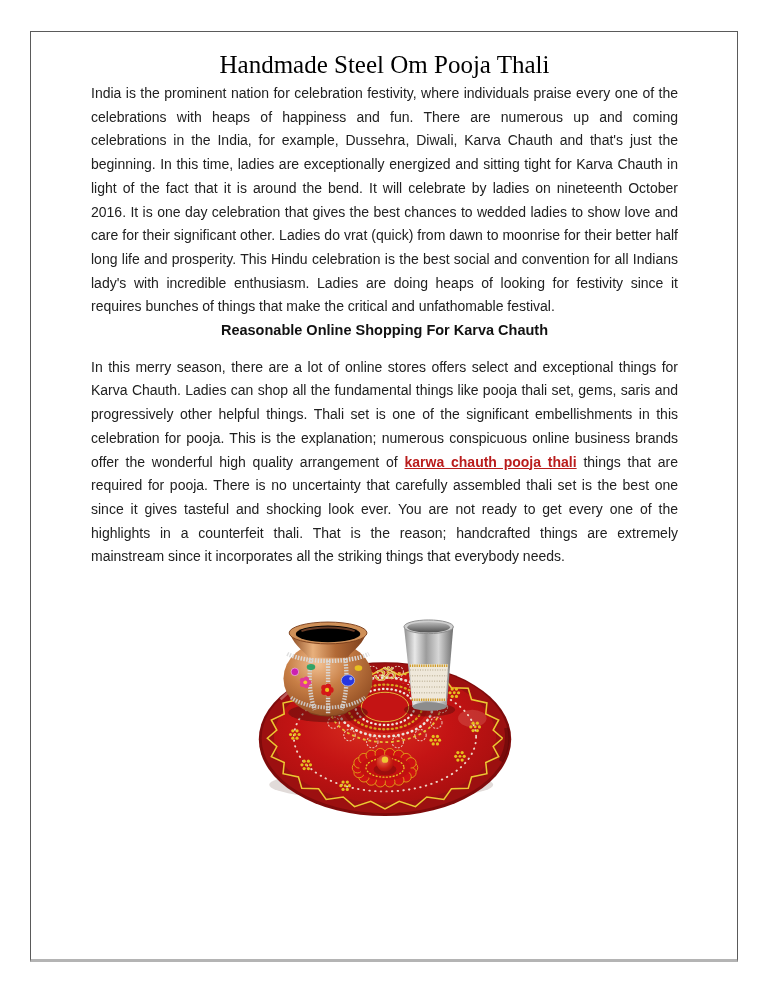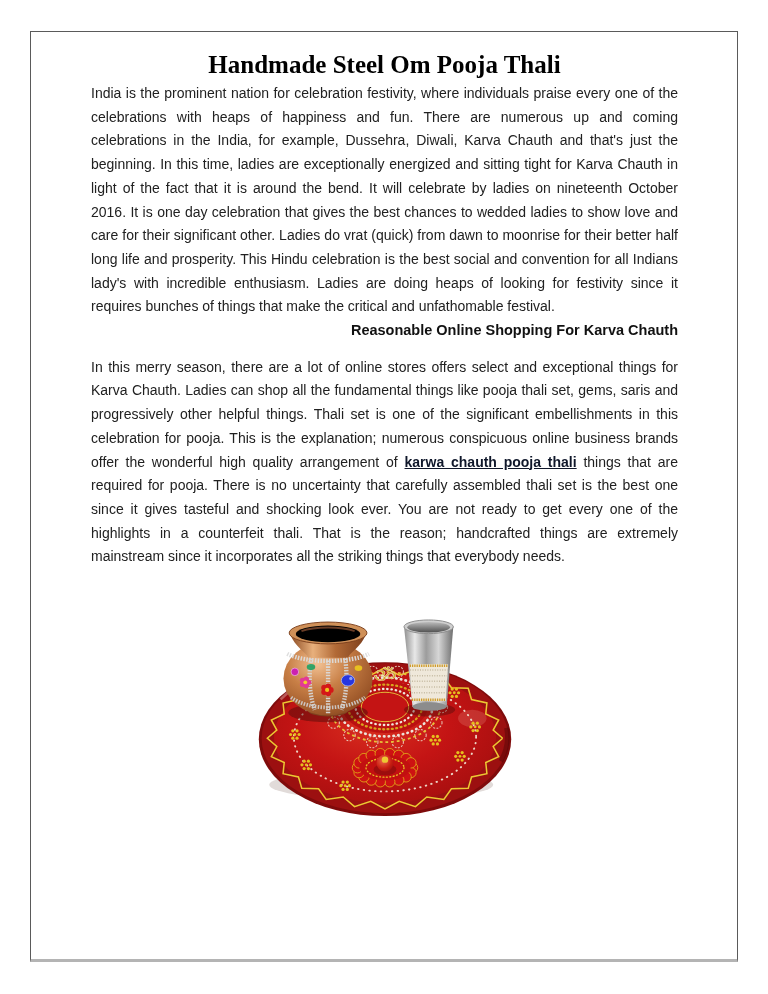--- a/index.html
+++ b/index.html
@@ -7,36 +7,36 @@
               font-family:"Liberation Sans", sans-serif; }
   .page-frame {
     position:absolute; left:30px; top:31px; width:708px; height:931px;
     background:#ffffff;
     border:1.5px solid #5a5a5a;
     border-bottom:3px solid #b4b4b4;
     padding:15px 59px 0 60px;
   }
   .doc-title {
     font-family:"Liberation Serif", serif;
-    font-weight:bold; font-size:25px; color:#000;
+    font-weight:normal; font-size:25px; color:#000;
     text-align:center; line-height:34px;
     margin-top:1px;
   }
   .body-text {
     font-size:14px; line-height:23.7px; color:#212121;
     text-align:justify;
   }
   .para-1 { }
   .section-heading {
     font-size:14.5px; font-weight:bold; color:#111;
-    line-height:23.7px; margin-top:0; text-align:right;
+    line-height:23.7px; margin-top:0; text-align:center;
   }
   .para-2 { margin-top:13px; }
   a.doc-link {
-    color:#0f172a; font-weight:bold; text-decoration:underline;
+    color:#b91c1c; font-weight:bold; text-decoration:underline;
     cursor:pointer;
   }
   .figure-wrap {
     margin-top:26px; text-align:center;
   }
   .figure-wrap svg { display:inline-block; }
 </style>
 </head>
 <body>
 

